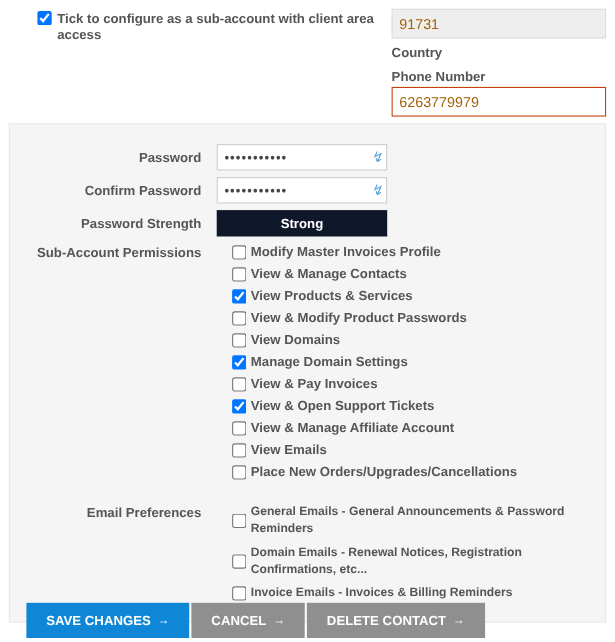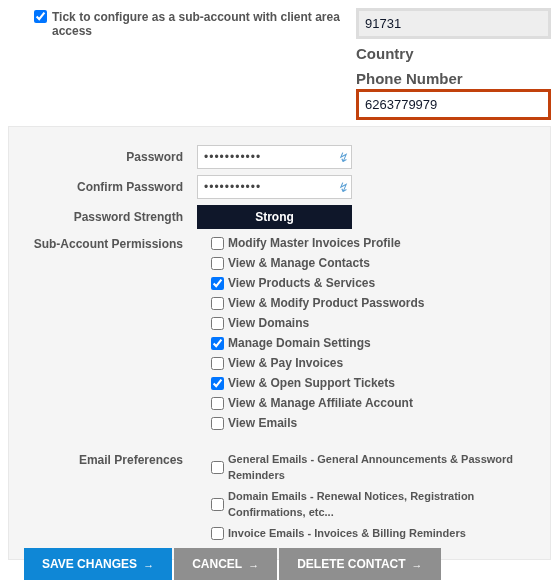--- a/index.html
+++ b/index.html
@@ -33,31 +33,31 @@
   }
   .right-fields {
     width: 195px;
     display: flex;
     flex-direction: column;
     gap: 2px;
   }
   .field-group label {
     font-weight: bold;
     color: #555;
-    font-size: 15px;
+    font-size: 12px;
     display: block;
     margin-bottom: 2px;
     margin-top: 4px;
   }
   .field-group input {
     width: 100%;
-    border: 3px solid #c2410c;
+    border: 1px solid #c2410c;
     padding: 5px 6px;
     font-size: 13px;
-    color: #0f172a;
+    color: #a16207;
   }
   .field-group:first-child label { margin-top: 0; }
   .field-group:first-child input { background: #eee; border-color: #ddd; }
 
   
   .panel {
     background: #f5f5f5;
     border: 1px solid #e8e8e8;
     margin: 6px 8px 0 8px;
     padding: 18px 18px 10px 18px;
@@ -250,20 +250,24 @@
             <input type="checkbox" checked="" style="">
             <span>View &amp; Open Support Tickets</span>
           </label>
           <label class="chk-item">
             <input type="checkbox" style="">
             <span>View &amp; Manage Affiliate Account</span>
           </label>
           <label class="chk-item">
             <input type="checkbox" style="">
             <span>View Emails</span>
+          </label>
+          <label class="chk-item blue">
+            <input type="checkbox" style="">
+            <span>Place New Orders/Upgrades/Cancellations</span>
           </label>
         </div>
     </div>
   </div>
 
   <div class="email-pref">
     <div class="form-row perm-row">
       <div class="lbl">Email Preferences</div>
       <div class="ctrl">
         <div class="checks" id="email-checks">

